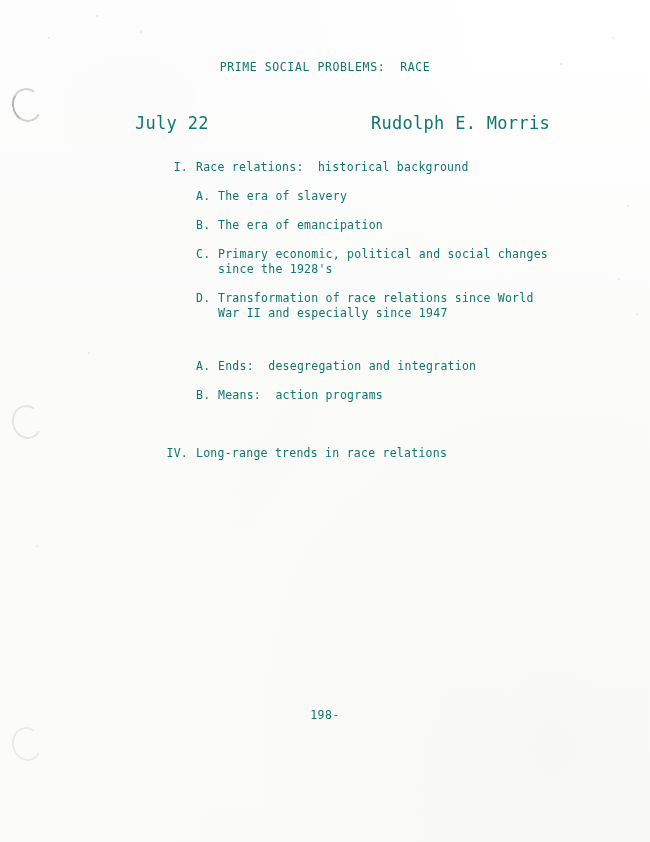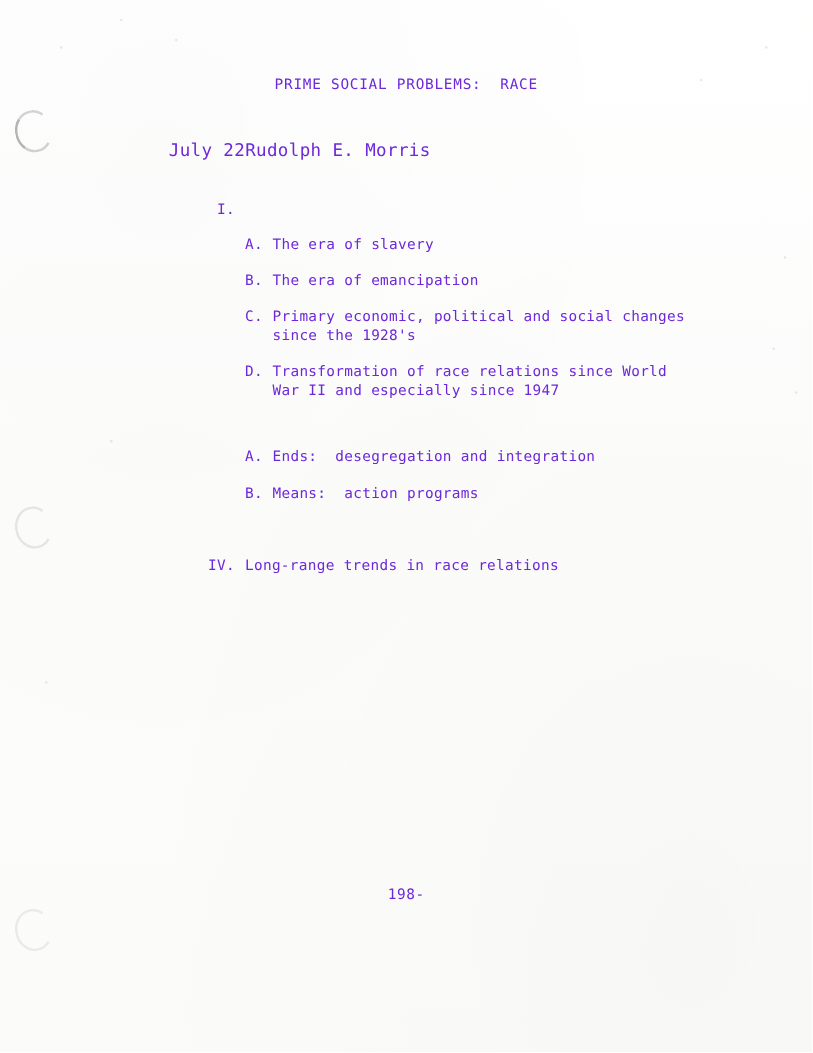--- a/index.html
+++ b/index.html
@@ -8,21 +8,21 @@
     background: #ffffff;
   }
 
   .page {
     position: relative;
     width: 650px;
     height: 842px;
     background: #fdfdfc;
     overflow: hidden;
     font-family: "DejaVu Sans Mono", "Liberation Mono", monospace;
-    color: #6d28d9;
+    color: #0f766e;
   }
 
   
   .paper-texture {
     position: absolute;
     inset: 0;
     background:
       radial-gradient(ellipse at 20% 12%, rgba(0,0,0,0.012) 0%, rgba(0,0,0,0) 55%),
       radial-gradient(ellipse at 85% 88%, rgba(0,0,0,0.014) 0%, rgba(0,0,0,0) 60%),
       linear-gradient(180deg, #ffffff 0%, #fcfcfb 45%, #fbfbf9 100%);
@@ -67,21 +67,22 @@
     letter-spacing: 0.6px;
     white-space: pre;
   }
 
   .byline {
     position: absolute;
     top: 113px;
     left: 135px;
     right: 100px;
     display: flex;
-    font-size: 14px;
+    justify-content: space-between;
+    font-size: 17px;
     letter-spacing: 0.3px;
   }
 
   .outline {
     position: absolute;
     top: 160px;
     left: 0;
     width: 650px;
     font-size: 11.5px;
     letter-spacing: 0.25px;
@@ -164,20 +165,23 @@
 
   <div class="byline">
     <span>July 22</span>
     <span>Rudolph E. Morris</span>
   </div>
 
   <div class="outline">
 
     <div class="entry level-1">
       <span class="marker">I.</span>
+      <span class="body">
+        <span class="line">Race relations:  historical background</span>
+      </span>
     </div>
 
     <div class="gap-sm"></div>
 
     <div class="entry level-2">
       <span class="marker">A.</span>
       <span class="body">
         <span class="line">The era of slavery</span>
       </span>
     </div>

